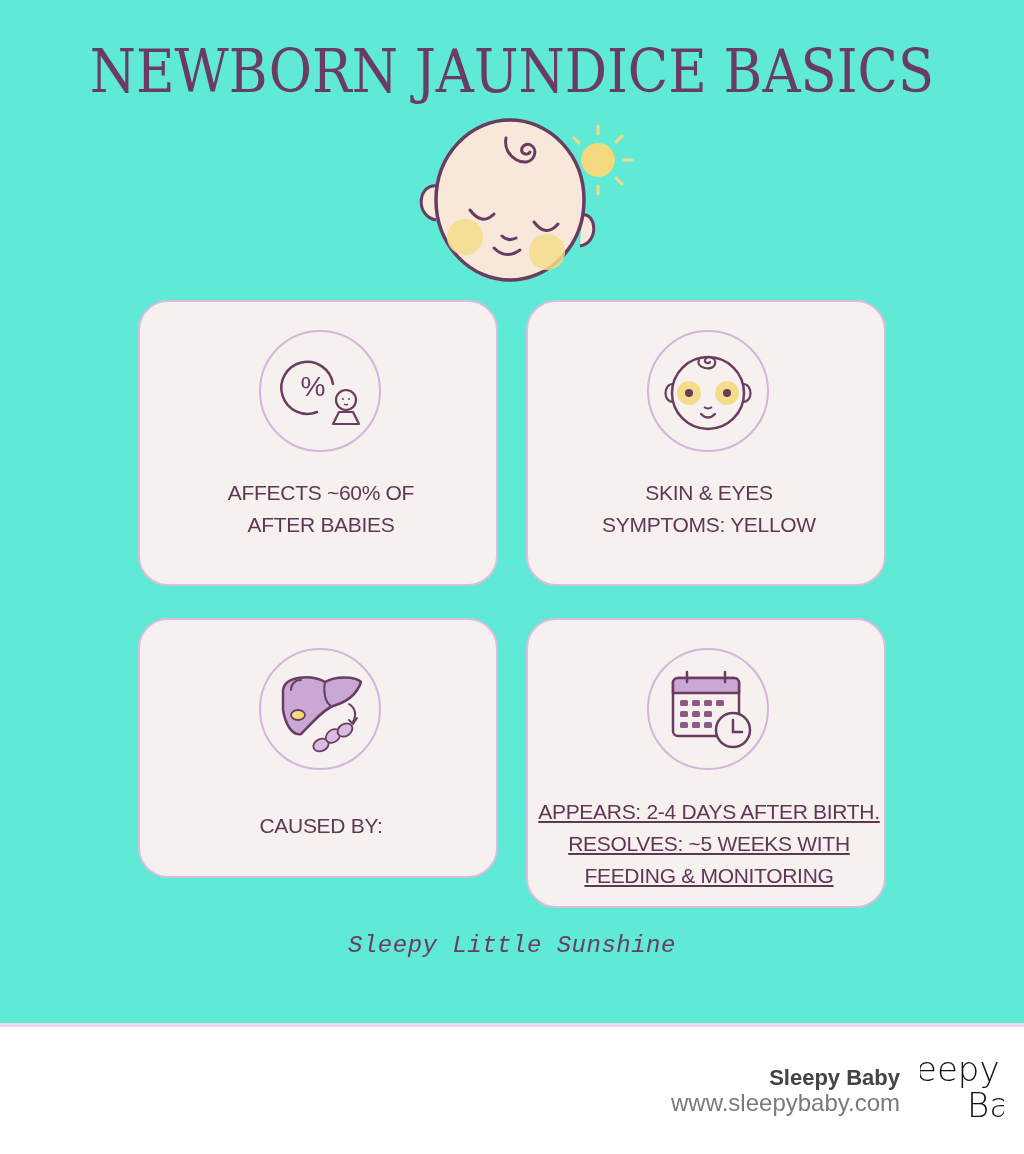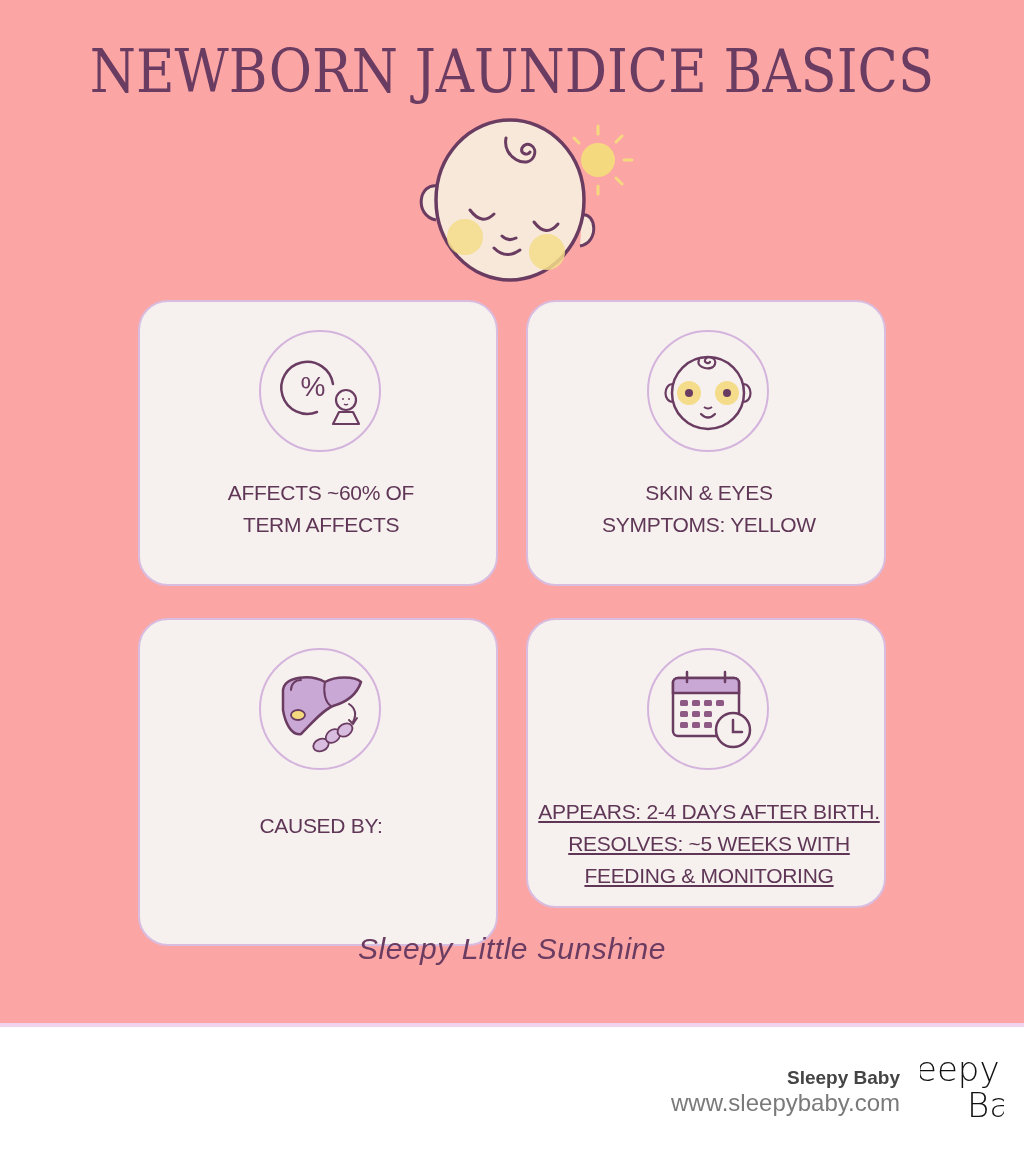--- a/index.html
+++ b/index.html
@@ -1,21 +1,21 @@
 <!DOCTYPE html>
 <html><head>
 <meta charset="utf-8">
 <style>
   * { box-sizing: border-box; margin: 0; padding: 0; }
   html, body { width: 1024px; height: 1154px; background: #ffffff; overflow: hidden; }
   body { position: relative; font-family: "DejaVu Sans", sans-serif; }
 
   .poster {
     position: absolute; left: 0; top: 0; width: 1024px; height: 1024px;
-    background: #fca5a5;
+    background: #5eead4;
   }
   .poster-divider {
     position: absolute; left: 0; top: 1023px; width: 1024px; height: 4px;
     background: #f2d3ee;
   }
 
   .title {
     position: absolute; left: 0; top: 36px; width: 1024px; text-align: center;
     font-family: "DejaVu Serif", serif; font-size: 60px; font-weight: 400;
     color: #6b3c61; letter-spacing: 0px; line-height: 70px;
@@ -24,49 +24,49 @@
 
   .hero { position: absolute; left: 410px; top: 112px; width: 240px; height: 175px; }
 
   .card {
     position: absolute; width: 360px; height: 286px;
     border: 2.5px solid #d9bde0; border-radius: 30px;
     background: #f6f1ef;
   }
   .card-1 { left: 138px; top: 300px; }
   .card-2 { left: 526px; top: 300px; }
-  .card-3 { left: 138px; top: 618px; height: 328px; }
+  .card-3 { left: 138px; top: 618px; height: 260px; }
   .card-4 { left: 526px; top: 618px; height: 290px; }
 
   .icon-ring {
     position: absolute; left: 119px; top: 28px; width: 122px; height: 122px;
     border: 2.5px solid #d4b4dc; border-radius: 50%;
   }
   .icon-ring svg { position: absolute; left: 0; top: 0; width: 117px; height: 117px; }
 
   .card-text {
     position: absolute; left: 0; width: 100%; text-align: center;
     font-family: "Liberation Sans", sans-serif; font-size: 21px;
     color: #5f3656; line-height: 32px; letter-spacing: -0.3px; padding-left: 6px;
   }
   .card-1 .card-text, .card-2 .card-text { top: 175px; }
   .card-3 .card-text { top: 190px; }
   .card-4 .card-text { top: 176px; text-decoration: underline; }
 
   .tagline {
     position: absolute; left: 0; top: 932px; width: 1024px; text-align: center;
-    font-family: Liberation Sans, sans-serif; font-style: italic; font-size: 30px;
+    font-family: Liberation Mono, monospace; font-style: italic; font-size: 24px;
     color: #6b3c61; letter-spacing: 0.5px;
   }
 
   .footer-brand {
     position: absolute; right: 124px; top: 1064px; text-align: right;
     font-family: "Liberation Sans", sans-serif;
   }
-  .footer-name { font-size: 19px; font-weight: 700; color: #444444; line-height: 28px; }
+  .footer-name { font-size: 22px; font-weight: 700; color: #444444; line-height: 28px; }
   .footer-url { font-size: 24px; color: #7a7a7a; line-height: 22px; }
 
   .footer-logo { position: absolute; left: 920px; top: 1050px; width: 84px; height: 76px; overflow: hidden; }
   .footer-logo .l1, .footer-logo .l2 {
     position: absolute; font-family: "DejaVu Sans", sans-serif; font-weight: 200;
     font-size: 34px; color: #111; line-height: 34px; white-space: nowrap;
   }
   .footer-logo .l1 { left: -4px; top: 2px; text-align: center; }
   .footer-logo .l2 { left: 16px; top: 38px; margin-left: 31px; }
 </style>
@@ -115,21 +115,21 @@
         <text x="52" y="64" text-anchor="middle" font-family="Liberation Sans, sans-serif" font-size="28" fill="#6b3c61">%</text>
         <circle cx="85" cy="68" r="10" fill="#f6f1ef" stroke="#6b3c61" stroke-width="2.2"></circle>
         <circle cx="82" cy="67" r="1" fill="#6b3c61"></circle>
         <circle cx="88" cy="67" r="1" fill="#6b3c61"></circle>
         <path d="M83 72 Q 85 73.5, 87 72" fill="none" stroke="#6b3c61" stroke-width="1.5"></path>
         <path d="M78 80 L 72 92 L 98 92 L 92 80 Z" fill="#f6f1ef" stroke="#6b3c61" stroke-width="2.2" stroke-linejoin="round"></path>
       </svg>
     </div>
     <div class="card-text">
       <div>AFFECTS ~60% OF</div>
-      <div>TERM AFFECTS</div>
+      <div>AFTER BABIES</div>
     </div>
   </div>
 
   <div class="card card-2">
     <div class="icon-ring">
       <svg viewBox="0 0 117 117">
         <path d="M24 52 C 14 52, 14 70, 24 70" fill="none" stroke="#6b3c61" stroke-width="2.2"></path>
         <path d="M94 52 C 104 52, 104 70, 94 70" fill="none" stroke="#6b3c61" stroke-width="2.2"></path>
         <circle cx="59" cy="61" r="36" fill="#f6f1ef" stroke="#6b3c61" stroke-width="2.5"></circle>
         <path d="M50 28 C 46 36, 64 40, 66 32 C 68 26, 58 22, 56 28 C 55 31, 60 32, 61 30" fill="none" stroke="#6b3c61" stroke-width="2.2" stroke-linecap="round"></path>

